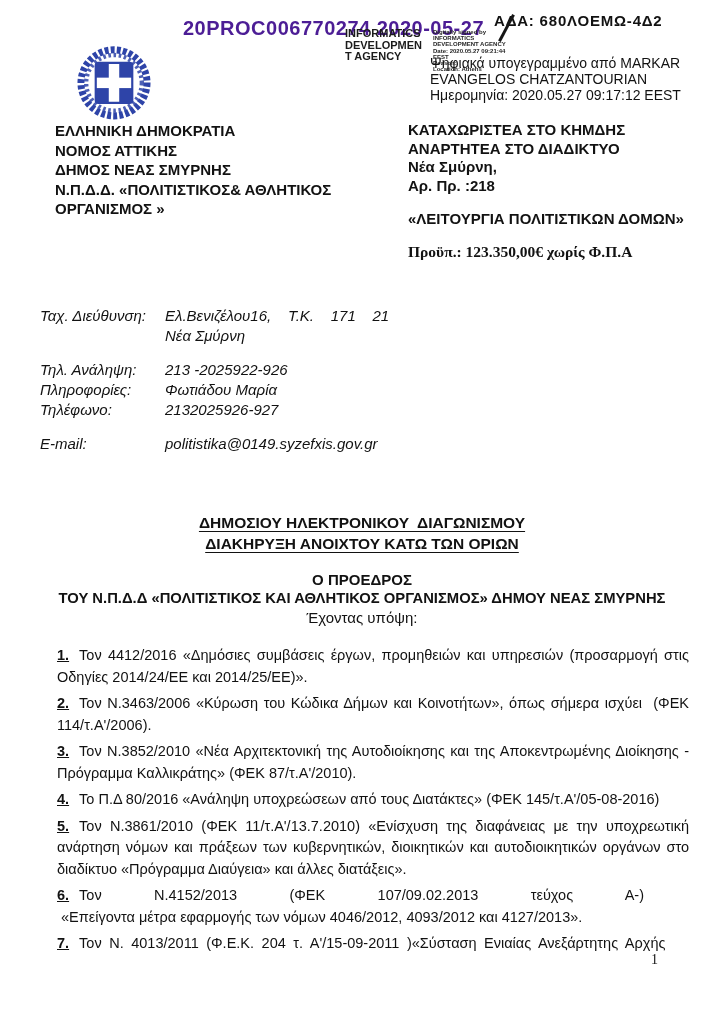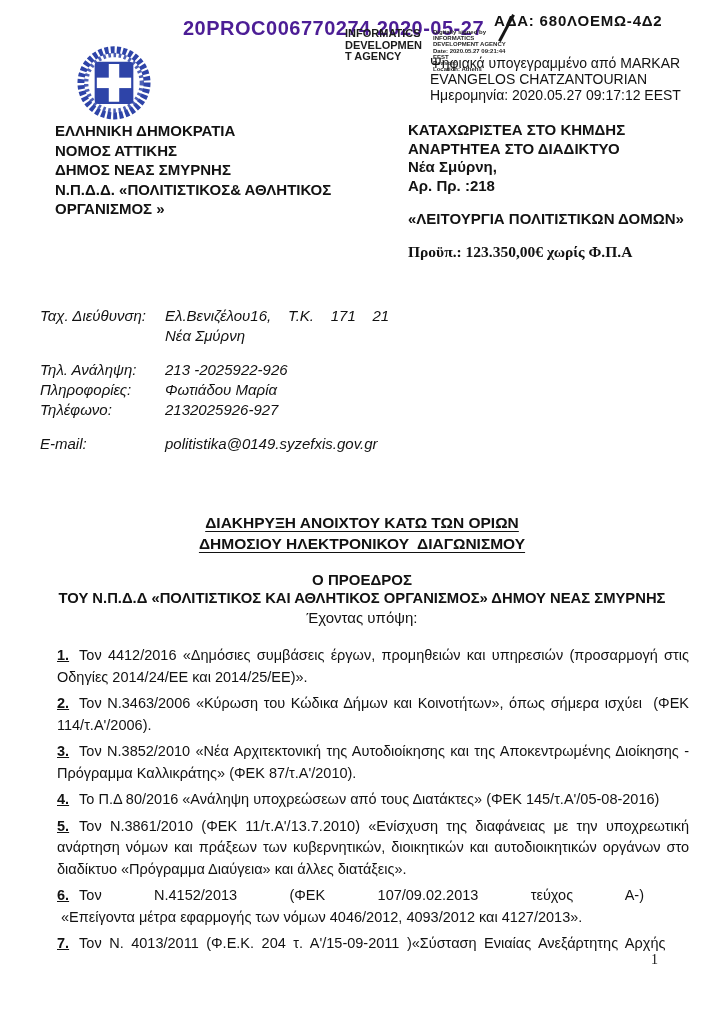--- a/index.html
+++ b/index.html
@@ -129,22 +129,22 @@
         <div class="cvalue">2132025926-927</div>
       </div>
 
       <div class="crow gap-before">
         <div class="clabel">E-mail:</div>
         <div class="cvalue">politistika@0149.syzefxis.gov.gr</div>
       </div>
     </div>
 
   <div class="heading">
+    <div class="title-line">ΔΗΜΟΣΙΟΥ ΗΛΕΚΤΡΟΝΙΚΟΥ  ΔΙΑΓΩΝΙΣΜΟΥ</div>
     <div class="title-line">ΔΙΑΚΗΡΥΞΗ ΑΝΟΙΧΤΟΥ ΚΑΤΩ ΤΩΝ ΟΡΙΩΝ</div>
-    <div class="title-line">ΔΗΜΟΣΙΟΥ ΗΛΕΚΤΡΟΝΙΚΟΥ  ΔΙΑΓΩΝΙΣΜΟΥ</div>
     <div class="president">Ο ΠΡΟΕΔΡΟΣ</div>
     <div class="organization">ΤΟΥ Ν.Π.Δ.Δ «ΠΟΛΙΤΙΣΤΙΚΟΣ ΚΑΙ ΑΘΛΗΤΙΚΟΣ ΟΡΓΑΝΙΣΜΟΣ» ΔΗΜΟΥ ΝΕΑΣ ΣΜΥΡΝΗΣ</div>
     <div class="preamble">Έχοντας υπόψη:</div>
   </div>
 
   <div class="items">
 
       <p class="item"><span class="inum">1.</span><span class="itext">Τον 4412/2016 «Δημόσιες συμβάσεις έργων, προμηθειών και υπηρεσιών (προσαρμογή στις Οδηγίες 2014/24/ΕΕ και 2014/25/ΕΕ)».</span></p>
 
       <p class="item"><span class="inum">2.</span><span class="itext">Τον Ν.3463/2006 «Κύρωση του Κώδικα Δήμων και Κοινοτήτων», όπως σήμερα ισχύει  (ΦΕΚ 114/τ.Α'/2006).</span></p>

